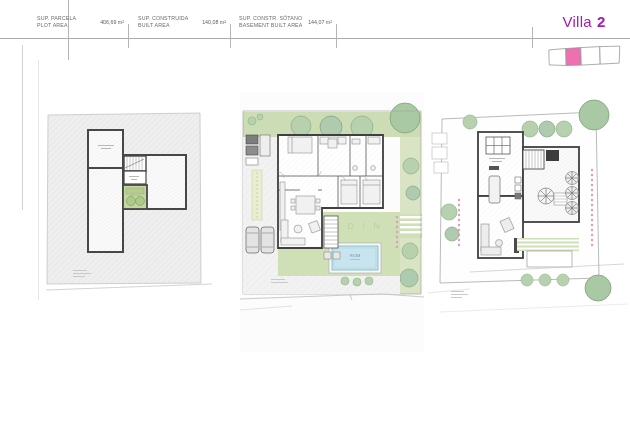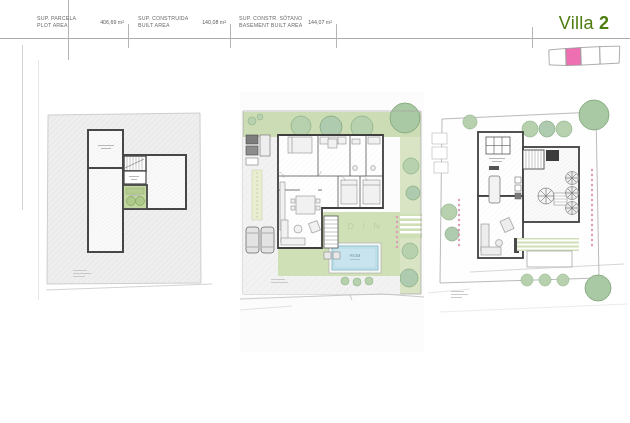--- a/index.html
+++ b/index.html
@@ -2,21 +2,21 @@
 <html><head>
 <meta charset="utf-8">
 <style>
   html,body{margin:0;padding:0;background:#fff;}
   body{width:630px;height:423px;font-family:"Liberation Sans",sans-serif;position:relative;overflow:hidden;}
   .sheet{position:absolute;inset:0;background:#ffffff;}
   .hline{position:absolute;background:#ababab;height:1px;}
   .vline{position:absolute;background:#b5b5b5;width:1px;}
   .area-block{position:absolute;top:15px;font-size:5.3px;line-height:6.6px;color:#6e6e6e;letter-spacing:.15px;white-space:nowrap;}
   .area-value{position:absolute;top:19px;font-size:5.3px;color:#5f5f5f;width:44px;text-align:right;white-space:nowrap;}
-  .villa-title{position:absolute;top:13px;left:549px;width:70px;text-align:center;font-size:18px;color:#4d7c0f;letter-spacing:.3px;}
+  .villa-title{position:absolute;top:13px;left:549px;width:70px;text-align:center;font-size:15px;color:#a21caf;letter-spacing:.3px;}
   .villa-title b{margin-left:5px;font-weight:700;}
   .keyplan{position:absolute;left:548px;top:46px;transform:rotate(-1.5deg);}
   svg{display:block;}
   .planlayer{position:absolute;left:0;top:0;}
   text{font-family:"Liberation Sans",sans-serif;}
 </style>
 </head>
 <body>
 
 <div class="sheet">

